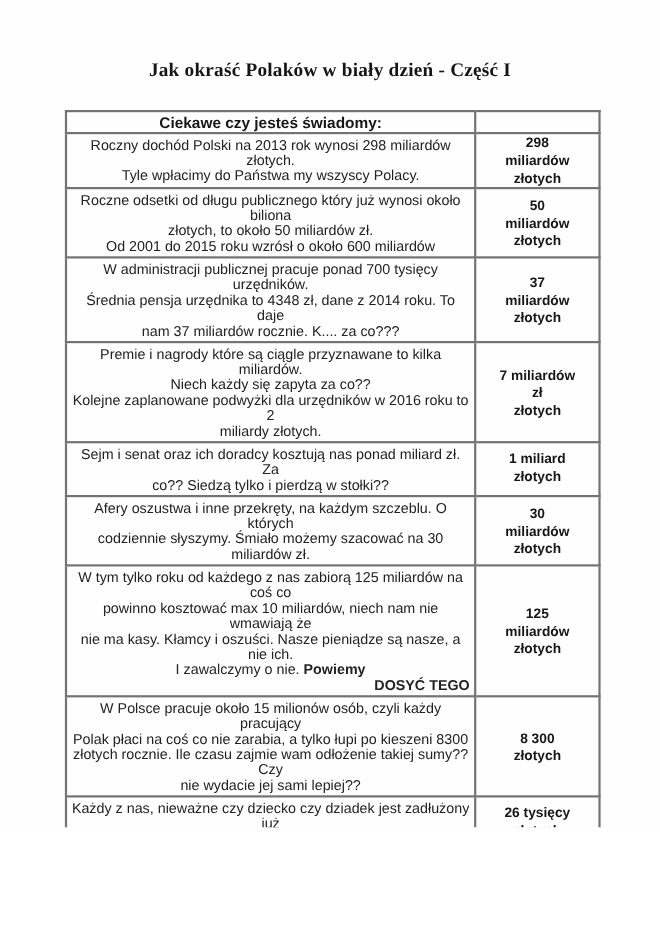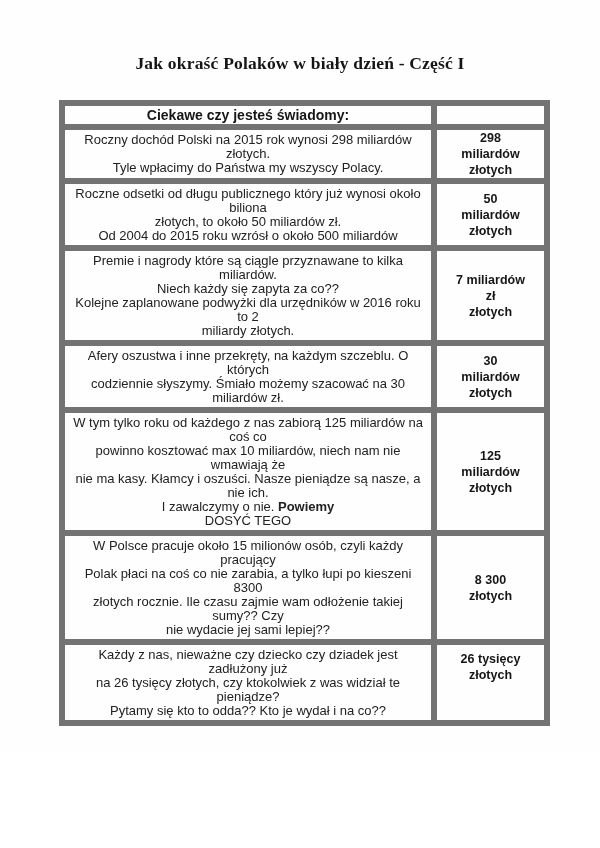--- a/index.html
+++ b/index.html
@@ -6,29 +6,29 @@
   html,body { width:600px; height:848px; }
   body { background:#fff; font-family:"Liberation Sans", sans-serif; color:#1d1d1d; }
   .page { position:relative; width:600px; height:752px; background:#fefefe; overflow:hidden; }
 
   .title { position:absolute; top:53px; left:0; width:100%; text-align:center;
            font-family:"Liberation Serif", serif; font-weight:bold; font-size:17.5px;
            letter-spacing:.2px; color:#151515; }
 
   table.facts { position:absolute; left:59px; top:100px; width:485px;
                 border-collapse:collapse; table-layout:fixed; }
-  .facts td, .facts th { border:6px solid #737373; overflow:hidden; }
+  .facts td, .facts th { border:2px solid #737373; overflow:hidden; }
   th.head  { font-size:14px; font-weight:bold; text-align:center; vertical-align:middle;
              padding:1px 4px; color:#161616; }
   td.text  { font-size:13px; line-height:14px; text-align:center; vertical-align:top;
              padding:3px 4px 2px 4px; white-space:pre-line; color:#222; }
   td.val   { font-size:12.5px; line-height:16px; font-weight:bold; text-align:center;
              vertical-align:middle; white-space:pre-line; padding:0 18px; color:#161616; }
   td.val.vtop { vertical-align:top; padding-top:6px; }
-  .boldline { font-weight:normal; }
+  .boldline { font-weight:bold;text-align:right; }
   td.text b { font-weight:bold;margin-top:20px; }
 
   .watermark { position:absolute; top:799px; left:441px; display:flex; align-items:center; }
   .wm-textwrap { display:flex; align-items:flex-end; margin-top:6px; }
   .wm-text { font-size:21px; font-weight:bold; letter-spacing:-1px; color:#fff;
     text-shadow:-2px 0 0 #181818, 2px 0 0 #181818, 0 -2px 0 #181818, 0 2px 0 #181818,
                 -1.6px -1.6px 0 #181818, 1.6px -1.6px 0 #181818,
                 -1.6px 1.6px 0 #181818, 1.6px 1.6px 0 #181818,
                 -2.4px 1px 0 #181818, 2.4px 1px 0 #181818; }
   .wm-tld { font-size:16px; font-weight:bold; color:#949494; margin-left:2px; margin-bottom:2px;
@@ -48,39 +48,51 @@
     <colgroup>
         <col style="width:372px">
         <col style="width:113px">
       </colgroup>
     <tbody>
         <tr style="height:20px">
       <th class="head">Ciekawe czy jesteś świadomy:</th>
       <th class="head"></th>
     </tr>
     <tr style="height:38px">
-          <td class="text">Roczny dochód Polski na 2015 rok wynosi 298 miliardów złotych.
+          <td class="text">Roczny dochód Polski na 2013 rok wynosi 298 miliardów złotych.
 Tyle wpłacimy do Państwa my wszyscy Polacy.</td>
           <td class="val">298 miliardów
 złotych</td>
         </tr>
     <tr style="height:43px">
           <td class="text">Roczne odsetki od długu publicznego który już wynosi około biliona
 złotych, to około 50 miliardów zł.
-Od 2004 do 2015 roku wzrósł o około 500 miliardów</td>
+Od 2001 do 2015 roku wzrósł o około 600 miliardów</td>
           <td class="val">50 miliardów
+złotych</td>
+        </tr>
+    <tr style="height:52px">
+          <td class="text">W administracji publicznej pracuje ponad 700 tysięcy urzędników.
+Średnia pensja urzędnika to 4348 zł, dane z 2014 roku. To daje
+nam 37 miliardów rocznie. K.... za co???</td>
+          <td class="val">37 miliardów
 złotych</td>
         </tr>
     <tr style="height:71px">
           <td class="text">Premie i nagrody które są ciągle przyznawane to kilka miliardów.
 Niech każdy się zapyta za co??
 Kolejne zaplanowane podwyżki dla urzędników w 2016 roku to 2
 miliardy złotych.</td>
           <td class="val">7 miliardów zł
 złotych</td>
+        </tr>
+    <tr style="height:35px">
+          <td class="text">Sejm i senat oraz ich doradcy kosztują nas ponad miliard zł. Za
+co?? Siedzą tylko i pierdzą w stołki??</td>
+          <td class="val vtop">1 miliard złotych</td>
         </tr>
     <tr style="height:39px">
           <td class="text">Afery oszustwa i inne przekręty, na każdym szczeblu. O których
 codziennie słyszymy. Śmiało możemy szacować na 30 miliardów zł.</td>
           <td class="val">30 miliardów
 złotych</td>
         </tr>
     <tr style="height:74px">
           <td class="text"><span>W tym tylko roku od każdego z nas zabiorą 125 miliardów na coś co
 powinno kosztować max 10 miliardów, niech nam nie wmawiają że

